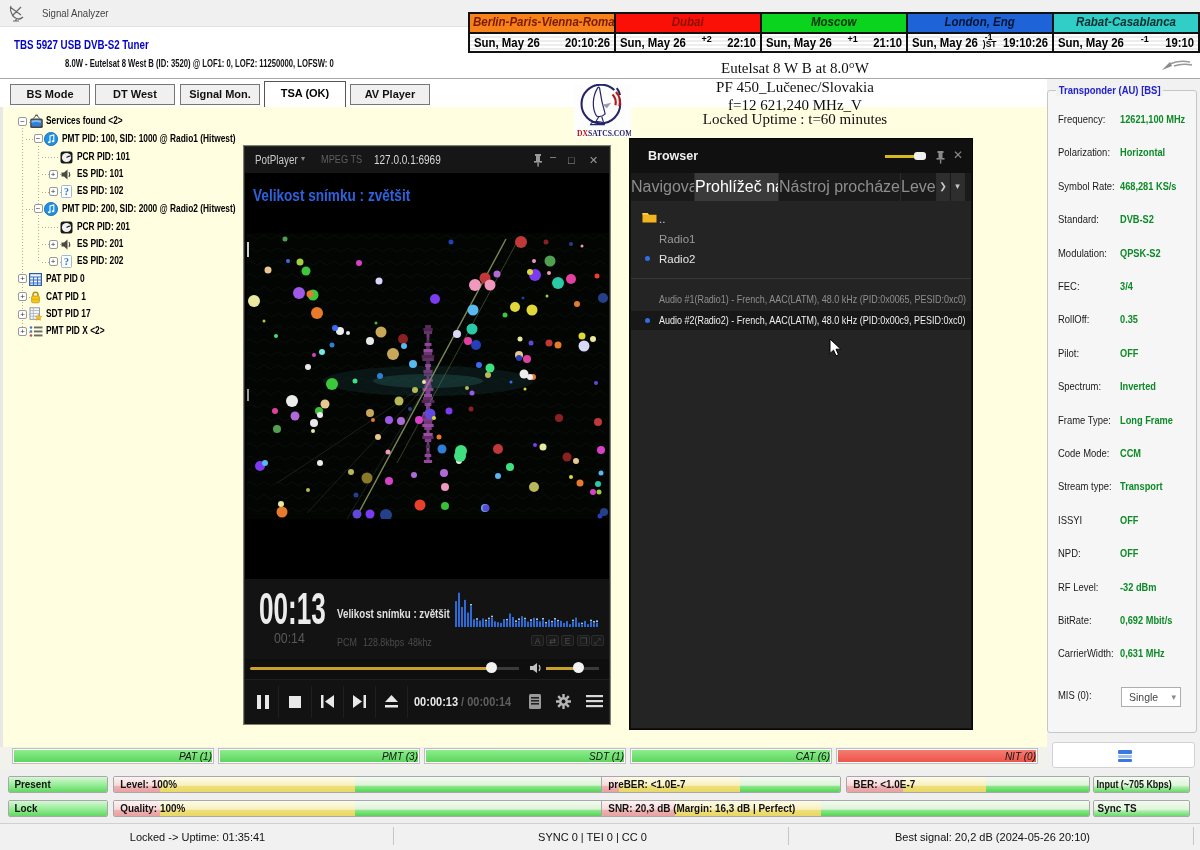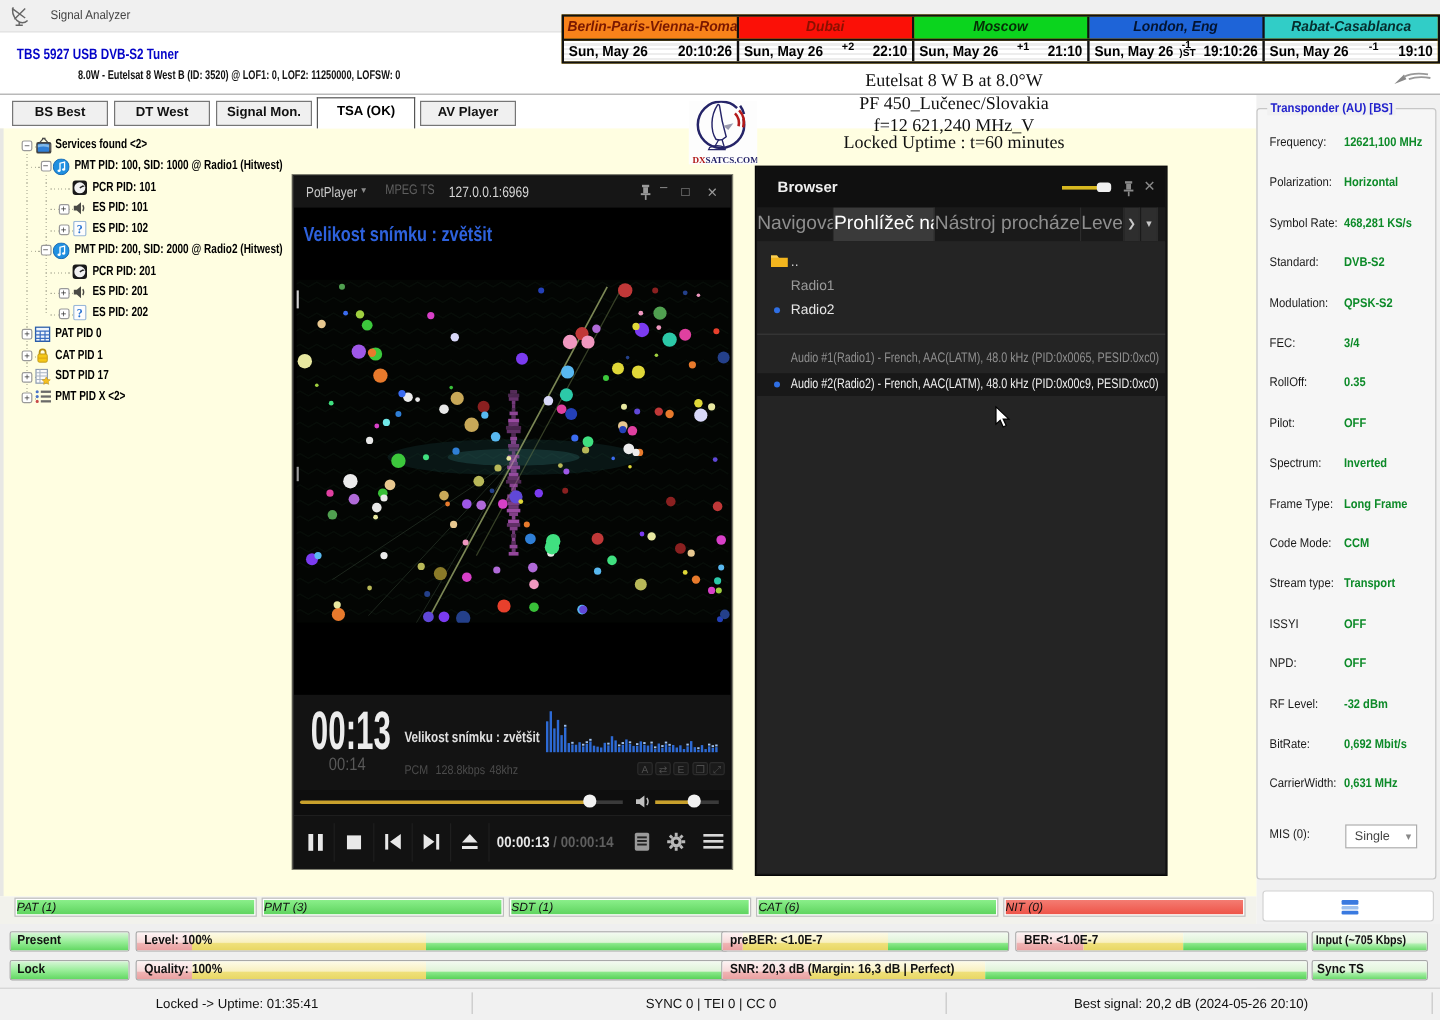--- a/index.html
+++ b/index.html
@@ -101,21 +101,21 @@
 .fval { position:absolute; left:1120px; font-size:10.5px; font-weight:bold; color:#0c8a28;
   transform:scaleX(0.88); transform-origin:left; white-space:nowrap; }
 #mis { position:absolute; left:1121px; top:687px; width:60px; height:20px; background:#fff;
   border:1px solid #adadad; font-size:10.5px; color:#444; padding:3px 0 0 7px; }
 #mis span { position:absolute; right:4px; top:4px; color:#888; font-size:9px; }
 #btnw { position:absolute; left:1052px; top:742px; width:143px; height:26px; background:#fff;
   border:1px solid #d2d2d2; border-radius:3px; }
 
 #patstrip { position:absolute; left:0; top:747px; width:1047px; height:23px; background:#f2f2ec; }
 #greyrows { position:absolute; left:0; top:770px; width:1200px; height:53px; background:#efefef; }
-.statbar { position:absolute; height:14px; font-size:10px; font-style:italic; text-align:left;
+.statbar { position:absolute; height:14px; font-size:10px; font-style:italic; text-align:right;
   line-height:13px; color:#111; background:linear-gradient(#8aef8a,#5fd45f); border:1px solid #fff;
   outline:1px solid #bfbfbf; }
 .statbar.red { background:linear-gradient(#f47c72,#ee5448); }
 .gbar { position:absolute; border:1px solid #a8a8a8; border-radius:2px; overflow:hidden; background:#fff; }
 .seg { position:absolute; top:0; height:100%; }
 .seg.pk { background:linear-gradient(#fdf3f3 0%, #f7dada 55%, #efb3b3 62%, #eaa0a0 100%); }
 .seg.yl { background:linear-gradient(#fdfbe8 0%, #f8f0c0 55%, #efe07a 62%, #e8d764 100%); }
 .seg.gr { background:linear-gradient(#f3fbf1 0%, #dff3d8 55%, #8ae88a 62%, #57d257 100%); }
 .seg.gr2 { background:linear-gradient(#d8f6d8 0%, #9aee9a 50%, #62d862 100%); }
 .seg.pg { background:linear-gradient(#f2fbf0 0%, #e2f5dc 55%, #a8eea8 68%, #6ada6a 100%); }
@@ -142,21 +142,21 @@
 
 <div id="tbs">TBS 5927 USB DVB-S2 Tuner</div>
 <div id="sub">8.0W - Eutelsat 8 West B (ID: 3520) @ LOF1: 0, LOF2: 11250000, LOFSW: 0</div>
 <div id="hline"></div>
 
 <div class="cl" style="top:60px">Eutelsat 8 W B at 8.0°W</div>
 <div class="cl" style="top:79px">PF 450_Lučenec/Slovakia</div>
 <div class="cl" style="top:97px">f=12 621,240 MHz_V</div>
 <div class="cl" style="top:111px">Locked Uptime : t=60 minutes</div>
 
-<div class="tab" style="left:10px">BS Best</div>
+<div class="tab" style="left:10px">BS Mode</div>
 <div class="tab" style="left:95px">DT West</div>
 <div class="tab" style="left:180px">Signal Mon.</div>
 <div class="tab" style="left:350px">AV Player</div>
 <div id="tabsel">TSA (OK)</div>
 
 <div id="clock">
     <div class="crow">
       <div class="ch" style="background:#f8821a;color:#7a1800"><span>Berlin-Paris-Vienna-Roma</span></div>
       <div class="ch" style="background:#fb1007;color:#8a1000"><span>Dubai</span></div>
       <div class="ch" style="background:#0bd41e;color:#062e06"><span>Moscow</span></div>

